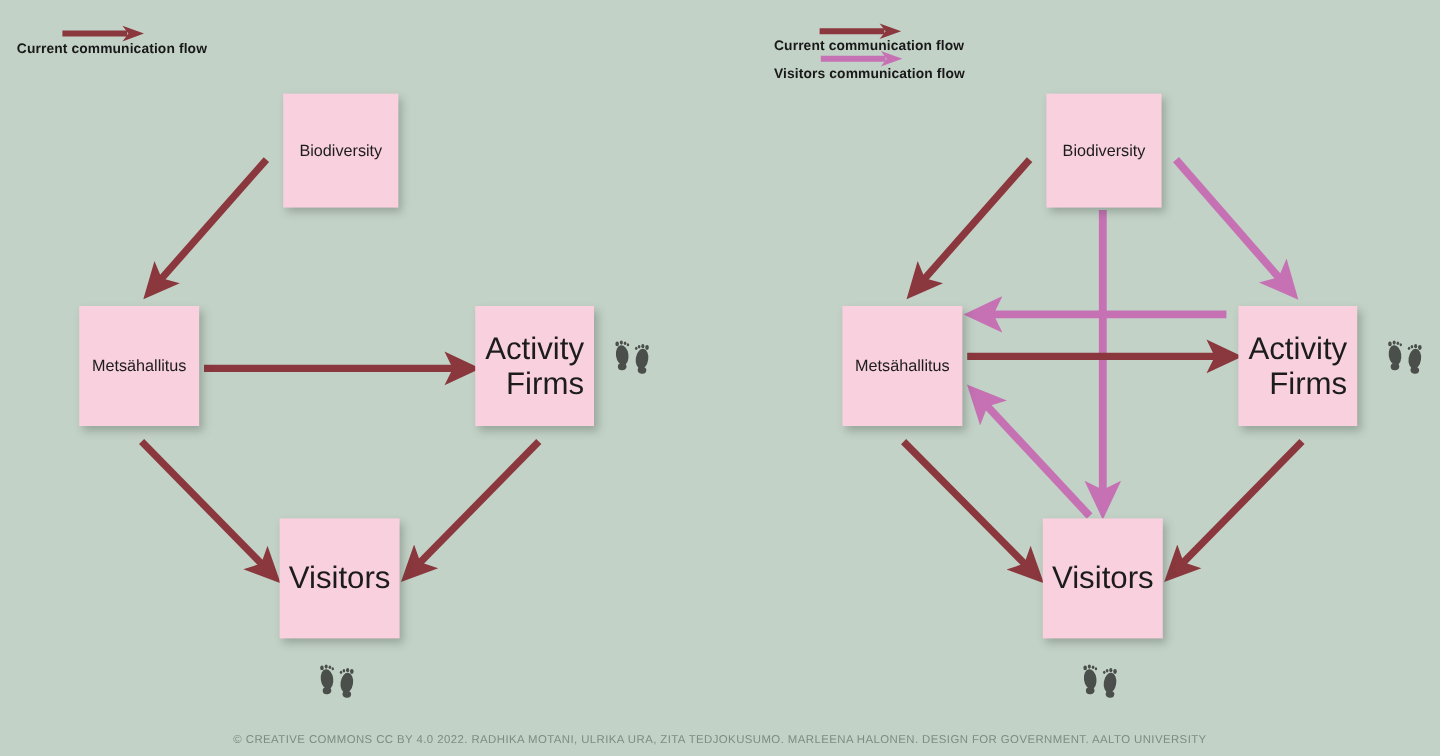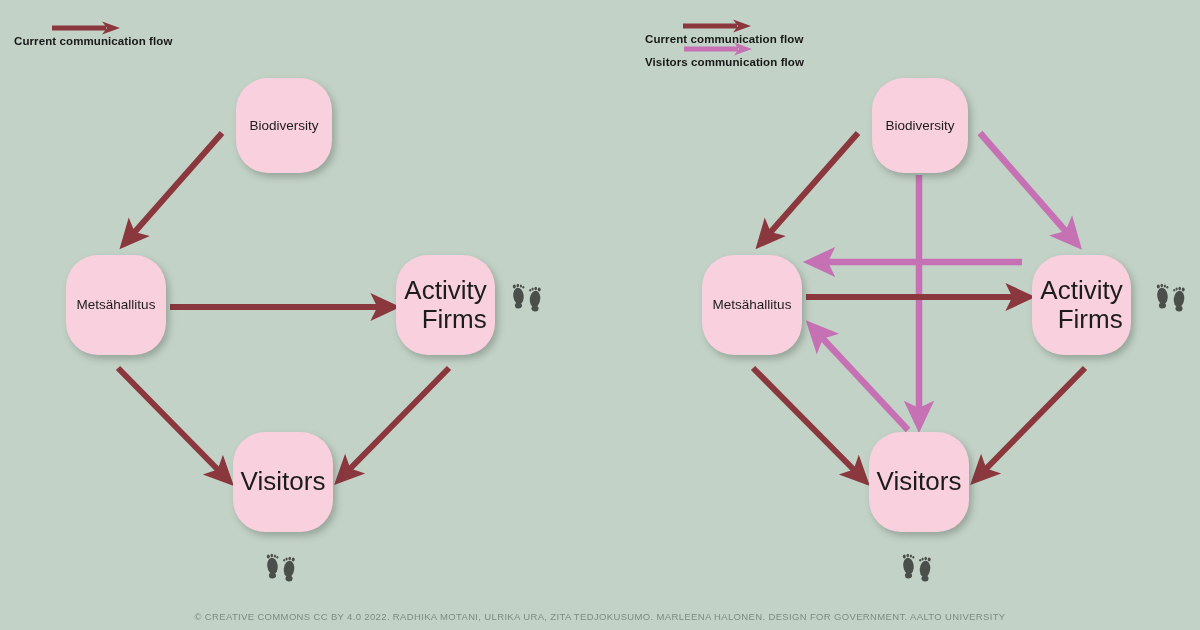--- a/index.html
+++ b/index.html
@@ -34,21 +34,20 @@
     box-shadow: 3px 4px 7px rgba(60,70,60,0.32);
     display: flex;
     align-items: center;
     justify-content: center;
     text-align: center;
     color: #1c1c1c;
     line-height: 1.12;
     z-index: 3;
     box-sizing: border-box;
     padding: 2px;
-    border-radius: 32px;
   }
   .note-sm { font-size: 13.5px; }
   .note-lg { font-size: 26px; text-align: right; }
   .legend-row {
     position: absolute;
     display: flex;
     align-items: center;
     z-index: 4;
     flex-direction: column;
   }

